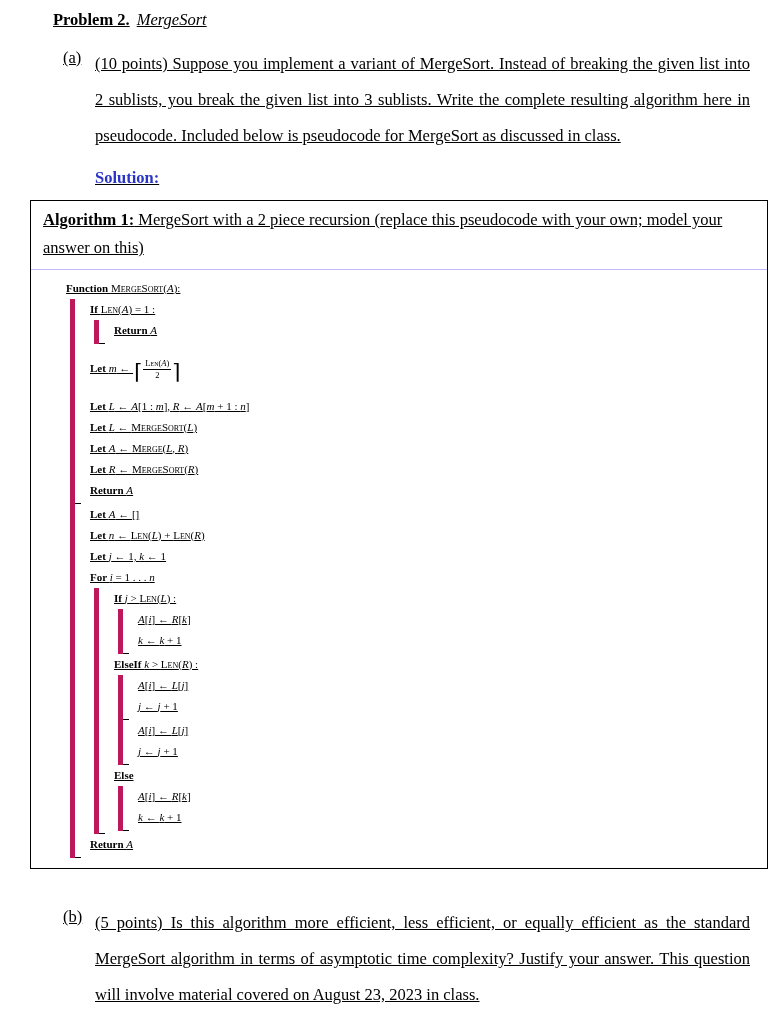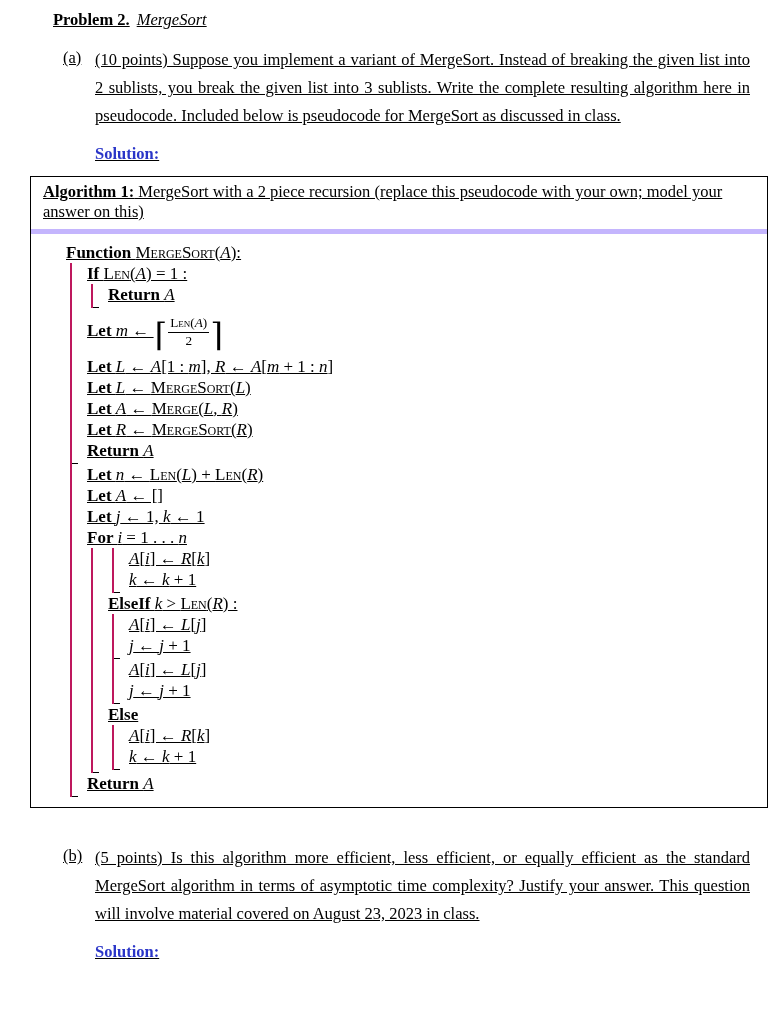--- a/index.html
+++ b/index.html
@@ -12,51 +12,51 @@
     overflow: hidden;
   }
   .page { padding: 8px 29px 0 53px; box-sizing: border-box; text-decoration: underline; }
 
   .prob-title { line-height: 24px; margin-bottom: 14px; }
   .prob-label { font-weight: bold; }
   .prob-name  { font-style: italic; margin-left: 7px; }
 
   .part { display: flex; margin-left: 10px; margin-top: 12px; }
   .part-label { width: 32px; flex: none; line-height: 24px; }
-  .part-text  { flex: 1; text-align: justify; line-height: 28px; }
+  .part-text  { flex: 1; text-align: justify; line-height: 36px; }
 
   .solution { color: var(--blue, #2a35c8); font-weight: bold; margin: 12px 0 0 42px; line-height: 24px; }
 
   
   .algo-box { margin: 10px -18px 36px -23px; border: 1px solid #000; }
-  .algo-caption { padding: 5px 12px 7px; line-height: 20px; border-bottom: 5px solid #c4b5fd; }
+  .algo-caption { padding: 5px 12px 7px; line-height: 28px; border-bottom: 1px solid #c4b5fd; }
   .algo-caption .cap-label { font-weight: bold; }
-  .algo-body { padding: 8px 10px 10px 35px; font-size: 17px; line-height: 21px; }
+  .algo-body { padding: 8px 10px 10px 35px; font-size: 11px; line-height: 21px; }
 
   .algo-line { white-space: nowrap; }
   .algo-block {
-    border-left: 2px solid #be185d;
+    border-left: 5px solid #be185d;
     margin-left: 4px;
     padding-left: 15px;
     padding-bottom: 3px;
     position: relative;
   }
   .algo-block::after {
     content: ""; position: absolute; left: 0; bottom: 0;
     width: 6px; border-bottom: 1px solid #000;
   }
 
   .tk-kw { font-weight: bold; }
   .tk-it { font-style: italic; }
   .tk-sc { font-variant: small-caps; }
 
   .ceilfrac { display: inline-block; vertical-align: middle; margin: 0 1px; }
   .ceil { font-size: 1.9em; line-height: 0.8; vertical-align: -0.28em;
           font-family: "DejaVu Serif", serif; }
-  .frac { display: inline-block; text-align: center; vertical-align: -0.45em; line-height: 1.1; margin: 8px 1px; }
+  .frac { display: inline-block; text-align: center; vertical-align: -0.45em; line-height: 1.1; margin: 15px 1px; }
   .frac .num { display: block; font-size: 0.78em; border-bottom: 1px solid #000; padding: 0 2px 1px; }
   .frac .den { display: block; font-size: 0.78em; padding-top: 1px; }
 </style>
 </head>
 <body>
 
 <div class="page">
 
   <div class="prob-title">
     <span class="prob-label">Problem 2.</span><span class="prob-name">MergeSort</span>
@@ -81,25 +81,26 @@
             <div class="algo-line"><span class="tk-kw">Return </span><span class="tk-it">A</span></div>
           </div>
           <div class="algo-line"><span class="tk-kw">Let </span><span class="tk-it">m</span><span class="tk-rm"> ← </span><span class="ceilfrac"><span class="ceil">⌈</span><span class="frac"><span class="num"><span class="tk-sc">Len</span><span class="tk-rm">(</span><span class="tk-it">A</span><span class="tk-rm">)</span></span><span class="den"><span class="tk-rm">2</span></span></span><span class="ceil">⌉</span></span></div>
           <div class="algo-line"><span class="tk-kw">Let </span><span class="tk-it">L</span><span class="tk-rm"> ← </span><span class="tk-it">A</span><span class="tk-rm">[1 : </span><span class="tk-it">m</span><span class="tk-rm">], </span><span class="tk-it">R</span><span class="tk-rm"> ← </span><span class="tk-it">A</span><span class="tk-rm">[</span><span class="tk-it">m</span><span class="tk-rm"> + 1 : </span><span class="tk-it">n</span><span class="tk-rm">]</span></div>
           <div class="algo-line"><span class="tk-kw">Let </span><span class="tk-it">L</span><span class="tk-rm"> ← </span><span class="tk-sc">MergeSort</span><span class="tk-rm">(</span><span class="tk-it">L</span><span class="tk-rm">)</span></div>
           <div class="algo-line"><span class="tk-kw">Let </span><span class="tk-it">A</span><span class="tk-rm"> ← </span><span class="tk-sc">Merge</span><span class="tk-rm">(</span><span class="tk-it">L</span><span class="tk-rm">, </span><span class="tk-it">R</span><span class="tk-rm">)</span></div>
           <div class="algo-line"><span class="tk-kw">Let </span><span class="tk-it">R</span><span class="tk-rm"> ← </span><span class="tk-sc">MergeSort</span><span class="tk-rm">(</span><span class="tk-it">R</span><span class="tk-rm">)</span></div>
           <div class="algo-line"><span class="tk-kw">Return </span><span class="tk-it">A</span></div>
         </div>
         <div class="algo-block">
+          <div class="algo-line"><span class="tk-kw">Let </span><span class="tk-it">A</span><span class="tk-rm"> ← []</span></div>
           <div class="algo-line"><span class="tk-kw">Let </span><span class="tk-it">n</span><span class="tk-rm"> ← </span><span class="tk-sc">Len</span><span class="tk-rm">(</span><span class="tk-it">L</span><span class="tk-rm">) + </span><span class="tk-sc">Len</span><span class="tk-rm">(</span><span class="tk-it">R</span><span class="tk-rm">)</span></div>
-          <div class="algo-line"><span class="tk-kw">Let </span><span class="tk-it">A</span><span class="tk-rm"> ← []</span></div>
           <div class="algo-line"><span class="tk-kw">Let </span><span class="tk-it">j</span><span class="tk-rm"> ← 1, </span><span class="tk-it">k</span><span class="tk-rm"> ← 1</span></div>
           <div class="algo-line"><span class="tk-kw">For </span><span class="tk-it">i</span><span class="tk-rm"> = 1 . . . </span><span class="tk-it">n</span></div>
           <div class="algo-block">
+            <div class="algo-line"><span class="tk-kw">If </span><span class="tk-it">j</span><span class="tk-rm"> &gt; </span><span class="tk-sc">Len</span><span class="tk-rm">(</span><span class="tk-it">L</span><span class="tk-rm">) :</span></div>
             <div class="algo-block">
               <div class="algo-line"><span class="tk-it">A</span><span class="tk-rm">[</span><span class="tk-it">i</span><span class="tk-rm">] ← </span><span class="tk-it">R</span><span class="tk-rm">[</span><span class="tk-it">k</span><span class="tk-rm">]</span></div>
               <div class="algo-line"><span class="tk-it">k</span><span class="tk-rm"> ← </span><span class="tk-it">k</span><span class="tk-rm"> + 1</span></div>
             </div>
             <div class="algo-line"><span class="tk-kw">ElseIf </span><span class="tk-it">k</span><span class="tk-rm"> &gt; </span><span class="tk-sc">Len</span><span class="tk-rm">(</span><span class="tk-it">R</span><span class="tk-rm">) :</span></div>
             <div class="algo-block">
               <div class="algo-line"><span class="tk-it">A</span><span class="tk-rm">[</span><span class="tk-it">i</span><span class="tk-rm">] ← </span><span class="tk-it">L</span><span class="tk-rm">[</span><span class="tk-it">j</span><span class="tk-rm">]</span></div>
               <div class="algo-line"><span class="tk-it">j</span><span class="tk-rm"> ← </span><span class="tk-it">j</span><span class="tk-rm"> + 1</span></div>
             </div>
             <div class="algo-block">

